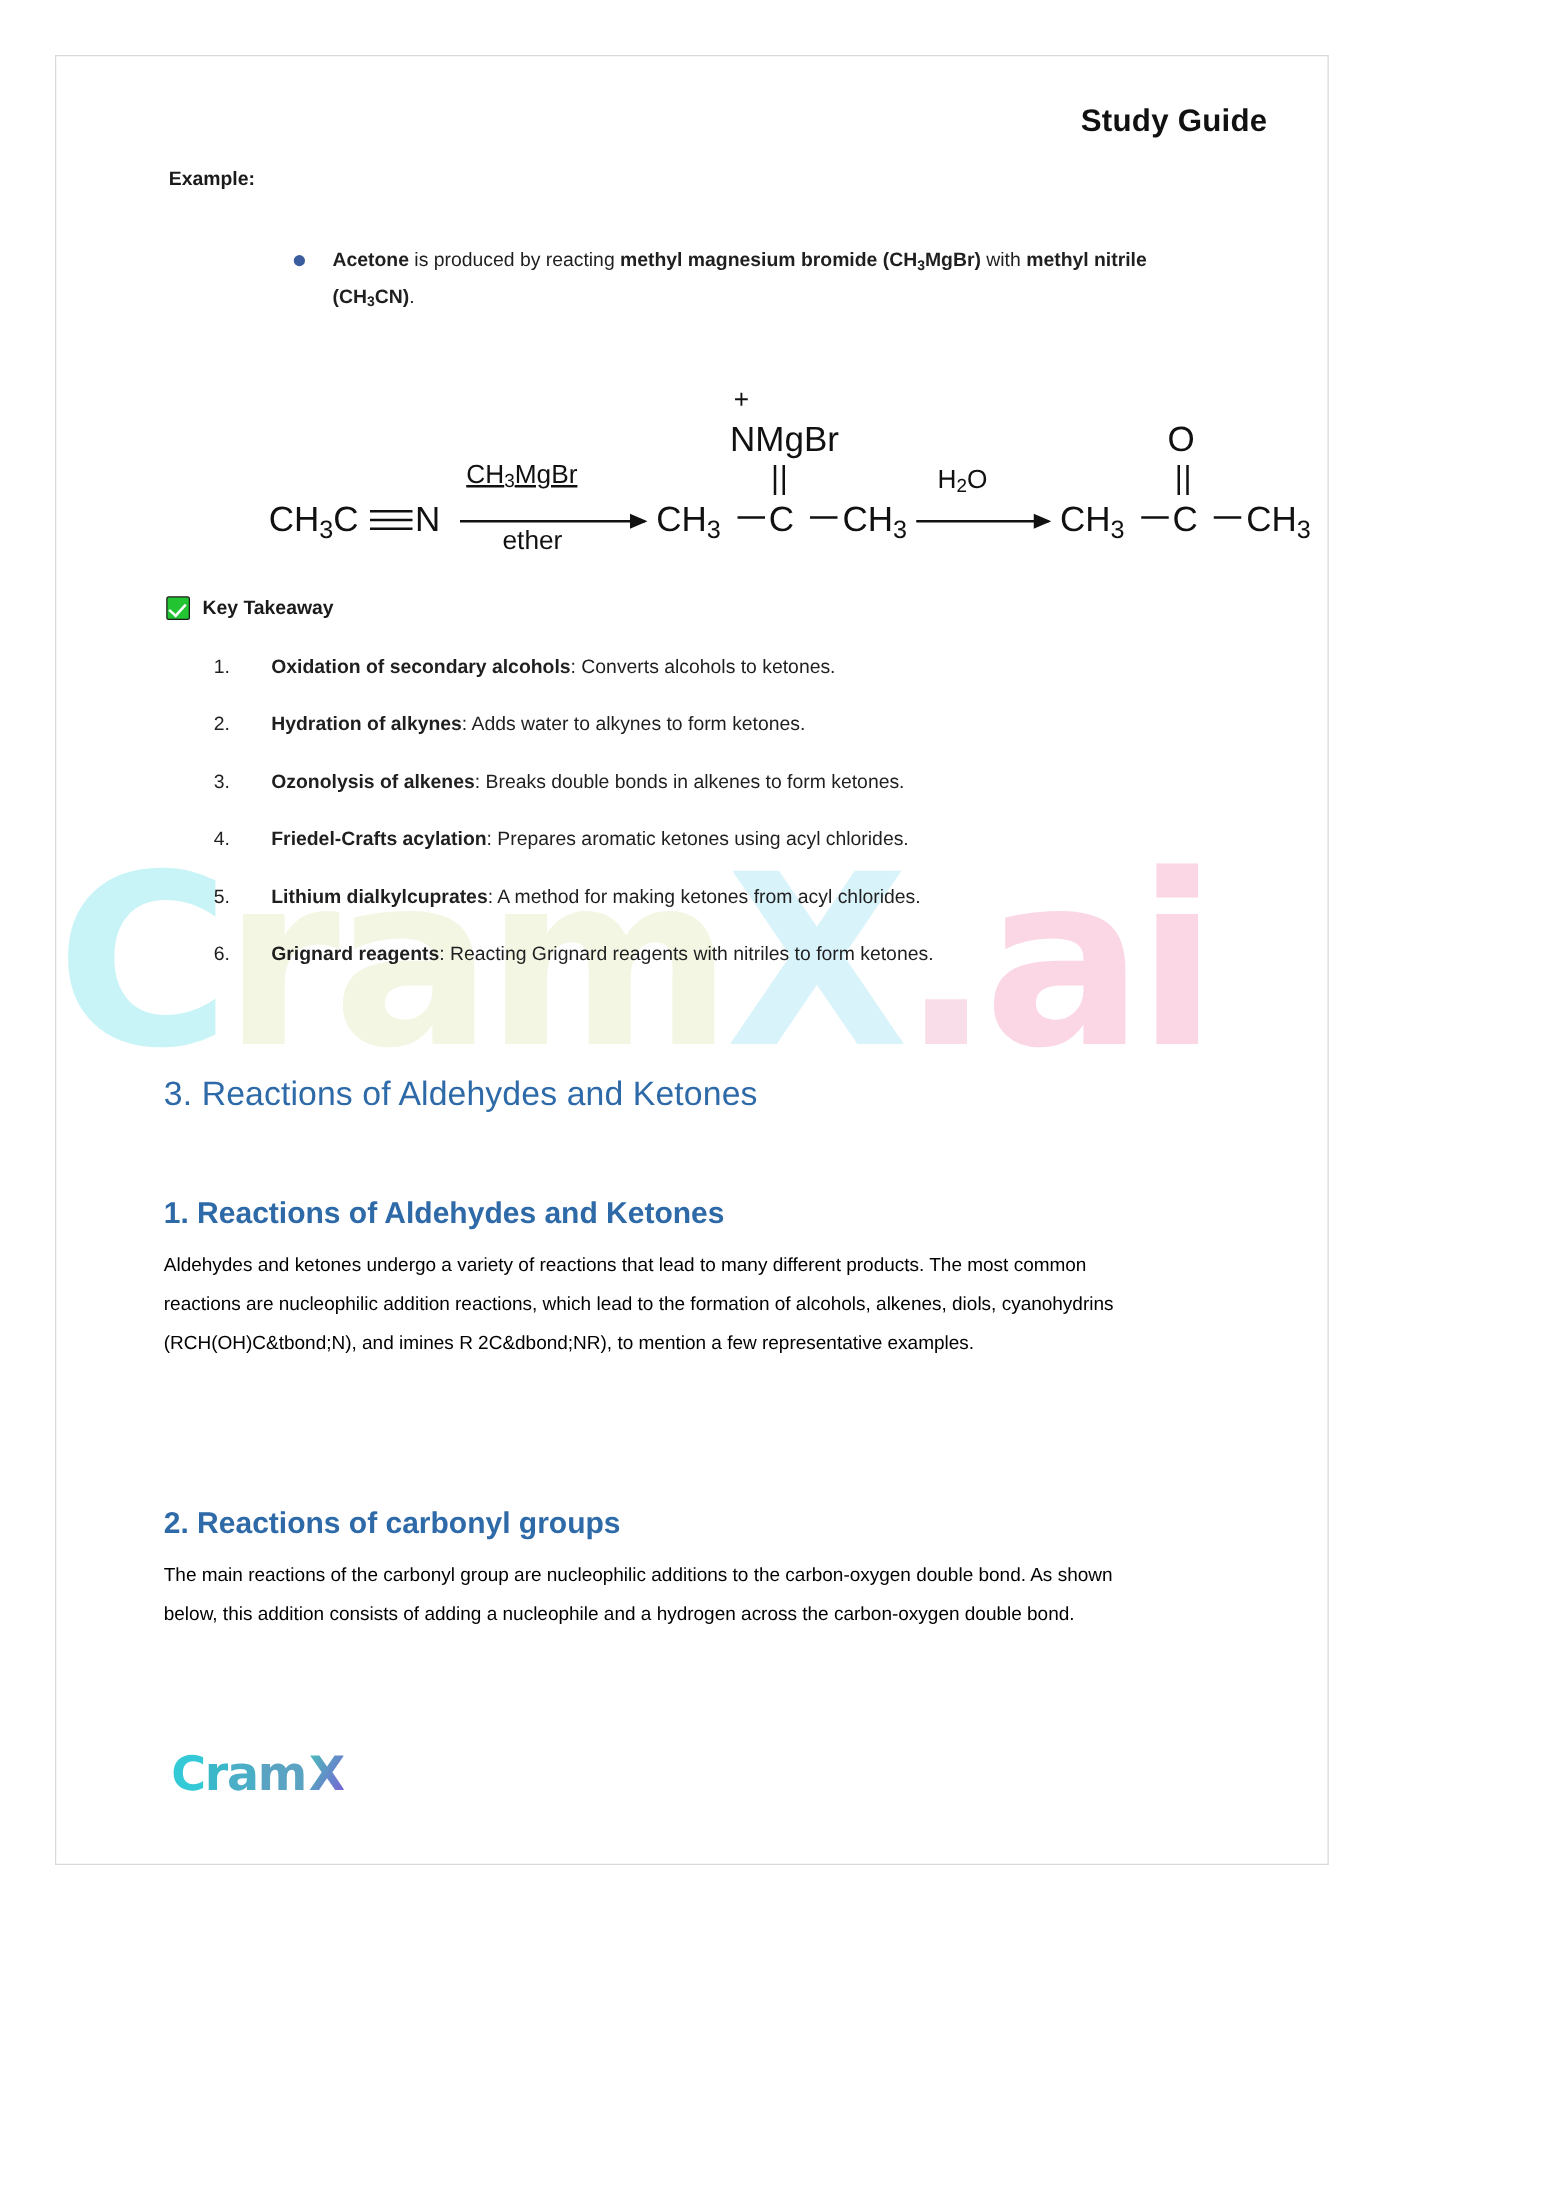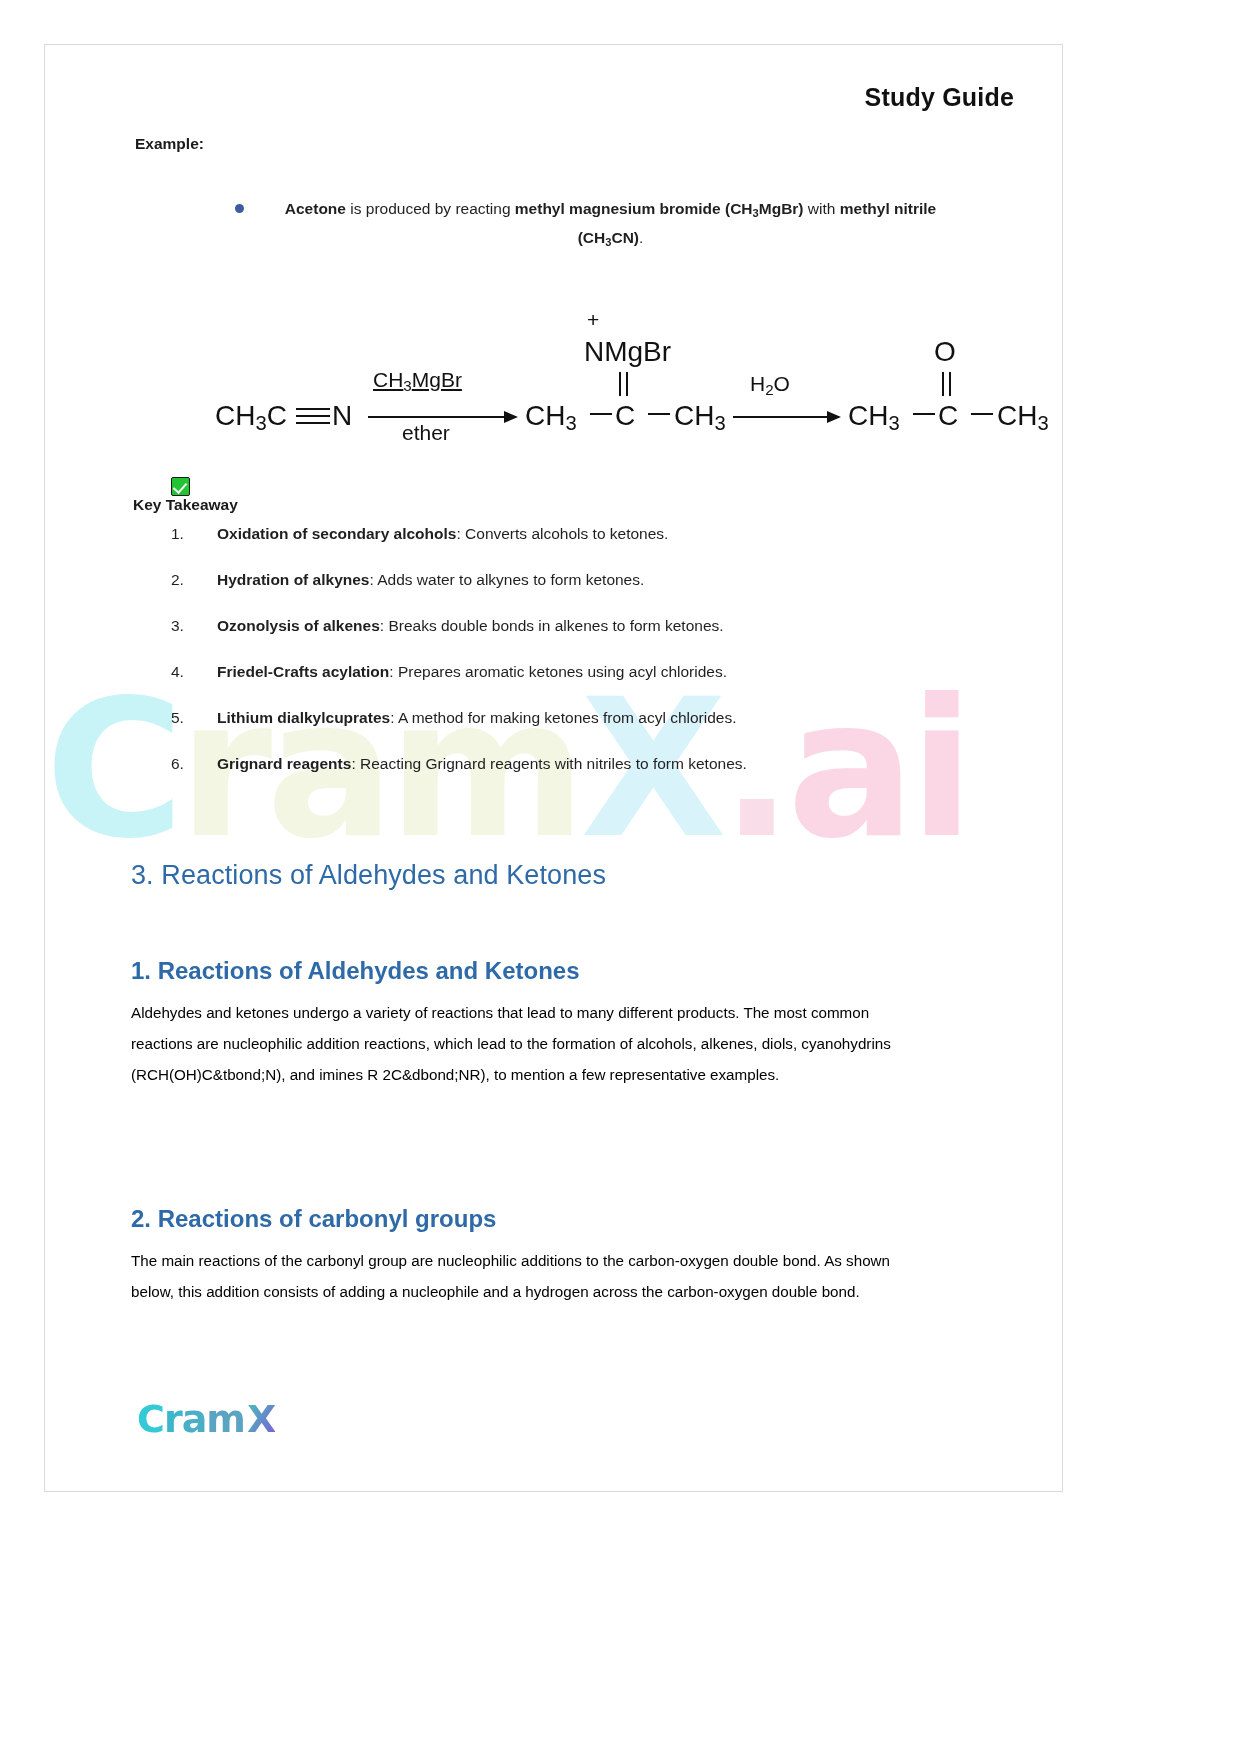--- a/index.html
+++ b/index.html
@@ -69,21 +69,21 @@
     font-weight: bold;
     color: #1a1a1a;
   }
 
   
   .bullet-block {
     position: absolute;
     left: 190px; top: 150px;
     width: 720px;
   }
-  .bullet-row { display: flex; align-items: flex-start; text-align: center; }
+  .bullet-row { display: flex; align-items: flex-start; }
   .bullet-dot {
     flex: 0 0 auto;
     width: 9px; height: 9px;
     border-radius: 50%;
     background: #3b5c9e;
     margin: 9px 22px 0 0;
   }
   .bullet-text {
     font-size: 15.5px;
     line-height: 1.85;
@@ -126,21 +126,21 @@
   }
   .hbond {
     position: absolute;
     height: 2px; background: #111;
   }
 
   
   .kt {
     position: absolute;
     left: 88px; top: 432px;
-    display: flex; align-items: center; flex-direction: column;
+    display: flex; align-items: center;
   }
   .kt-icon {
     width: 19px; height: 19px;
     background: #22c432;
     border: 1.5px solid #1a1a1a;
     border-radius: 2px;
     position: relative;
     margin-right: 10px;
   }
   .kt-icon::after {

